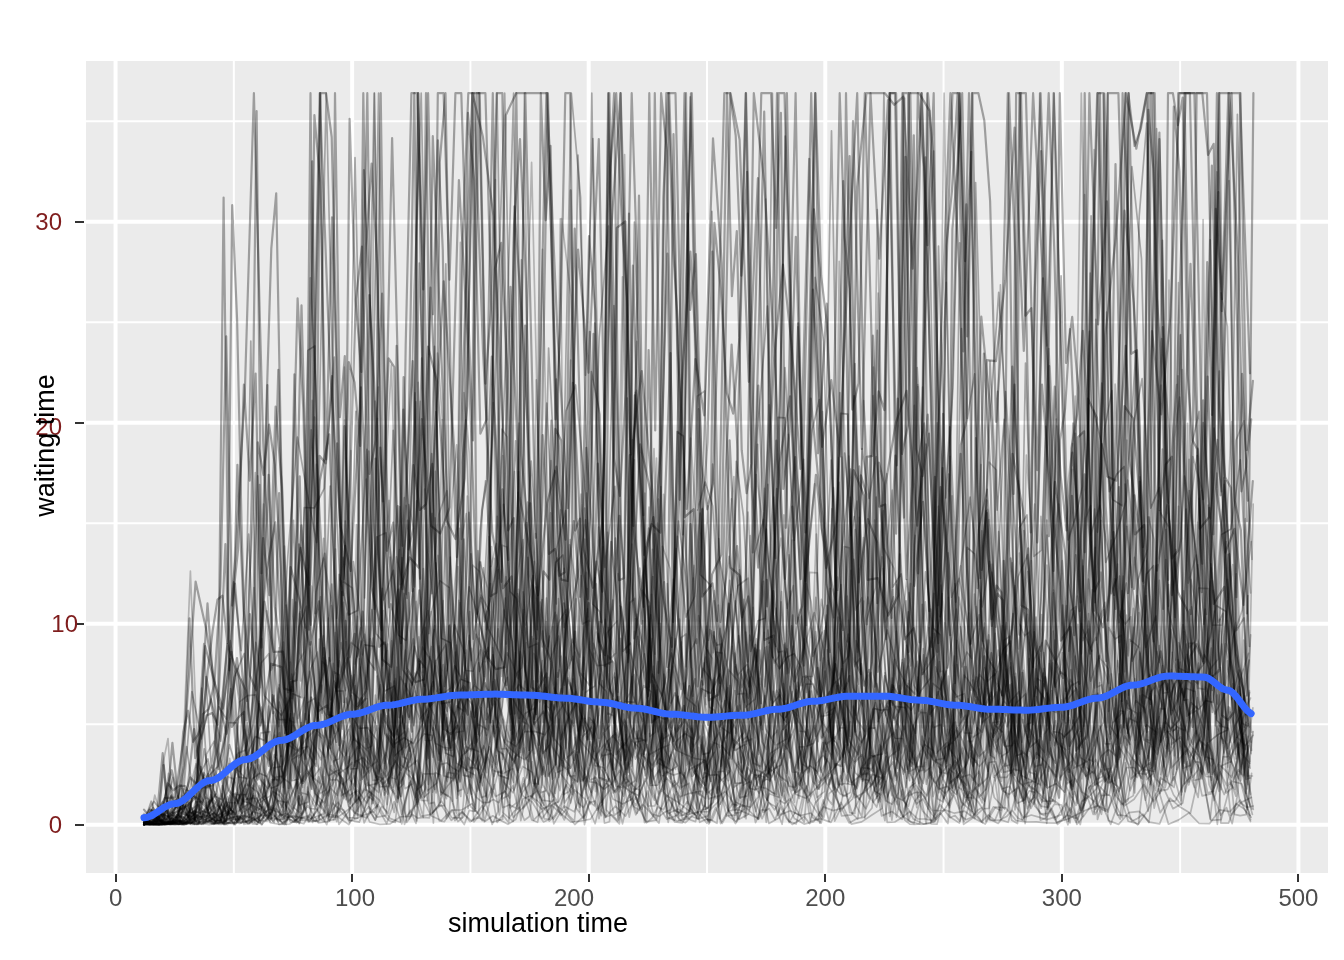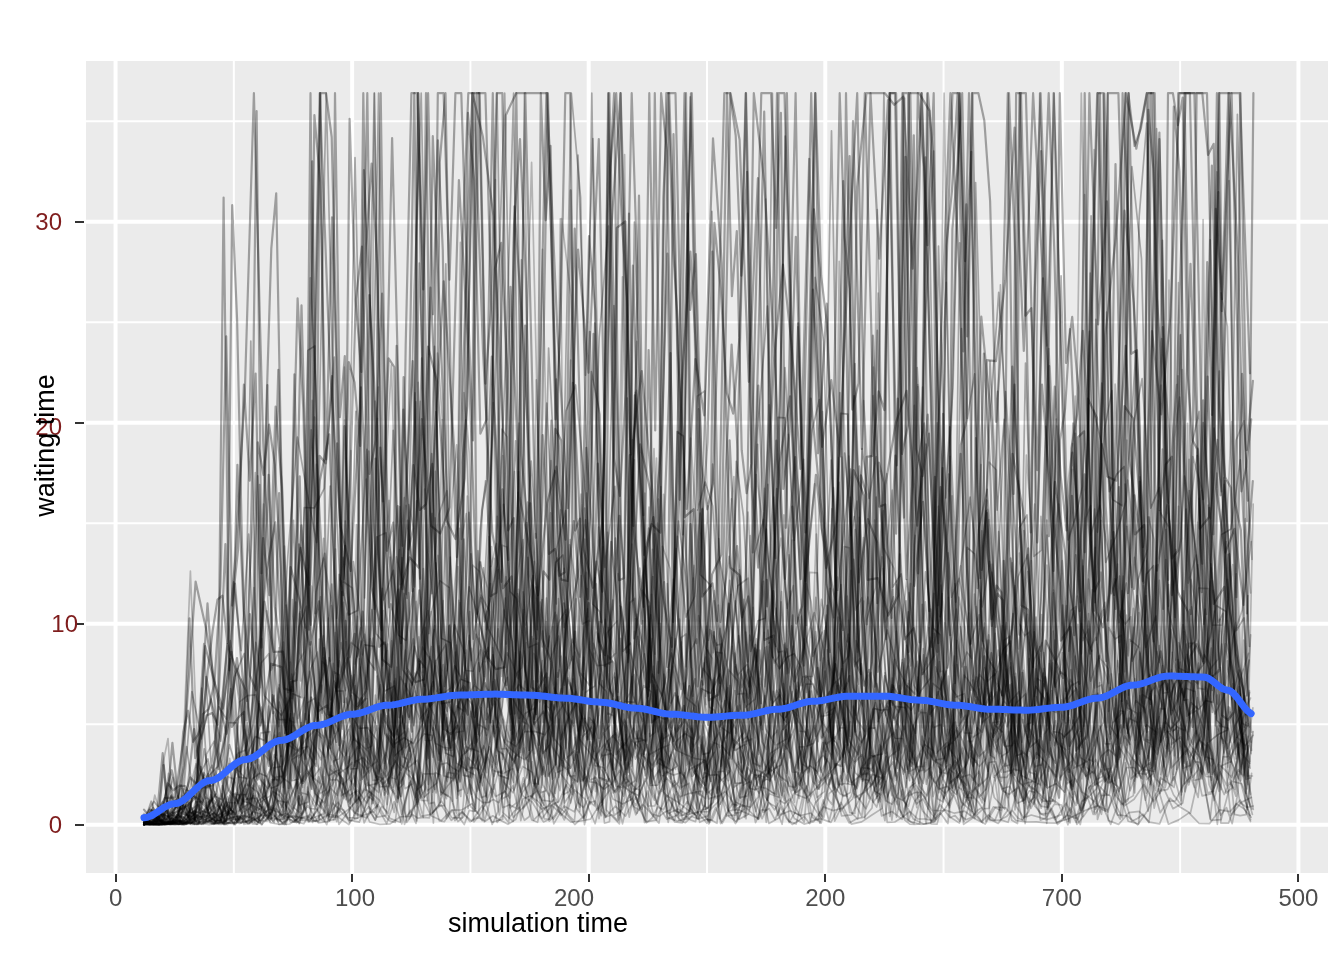--- a/index.html
+++ b/index.html
@@ -202,21 +202,21 @@
   <div id="x-ticks">
       <div class="x-tick-mark" style="left: 115.571px;"></div>
       <div class="x-tick-label" style="left: 115.571px;">0</div>
       <div class="x-tick-mark" style="left: 352.143px;"></div>
       <div class="x-tick-label" style="left: 355px;">100</div>
       <div class="x-tick-mark" style="left: 588.714px;"></div>
       <div class="x-tick-label" style="left: 574px;">200</div>
       <div class="x-tick-mark" style="left: 825.286px;"></div>
       <div class="x-tick-label" style="left: 825.286px;">200</div>
       <div class="x-tick-mark" style="left: 1061.86px;"></div>
-      <div class="x-tick-label" style="left: 1061.86px;">700</div>
+      <div class="x-tick-label" style="left: 1061.86px;">300</div>
       <div class="x-tick-mark" style="left: 1298.43px;"></div>
       <div class="x-tick-label" style="left: 1298.43px;">500</div>
     </div>
   <div id="y-ticks">
       <div class="y-tick-mark" style="top: 824.762px;"></div>
       <div class="y-tick-label" style="top: 824.762px;">0</div>
       <div class="y-tick-mark" style="top: 623.772px;"></div>
       <div class="y-tick-label" style="top: 623.772px; padding-left: 16px;">10</div>
       <div class="y-tick-mark" style="top: 422.782px;"></div>
       <div class="y-tick-label" style="top: 427px;">20</div>

